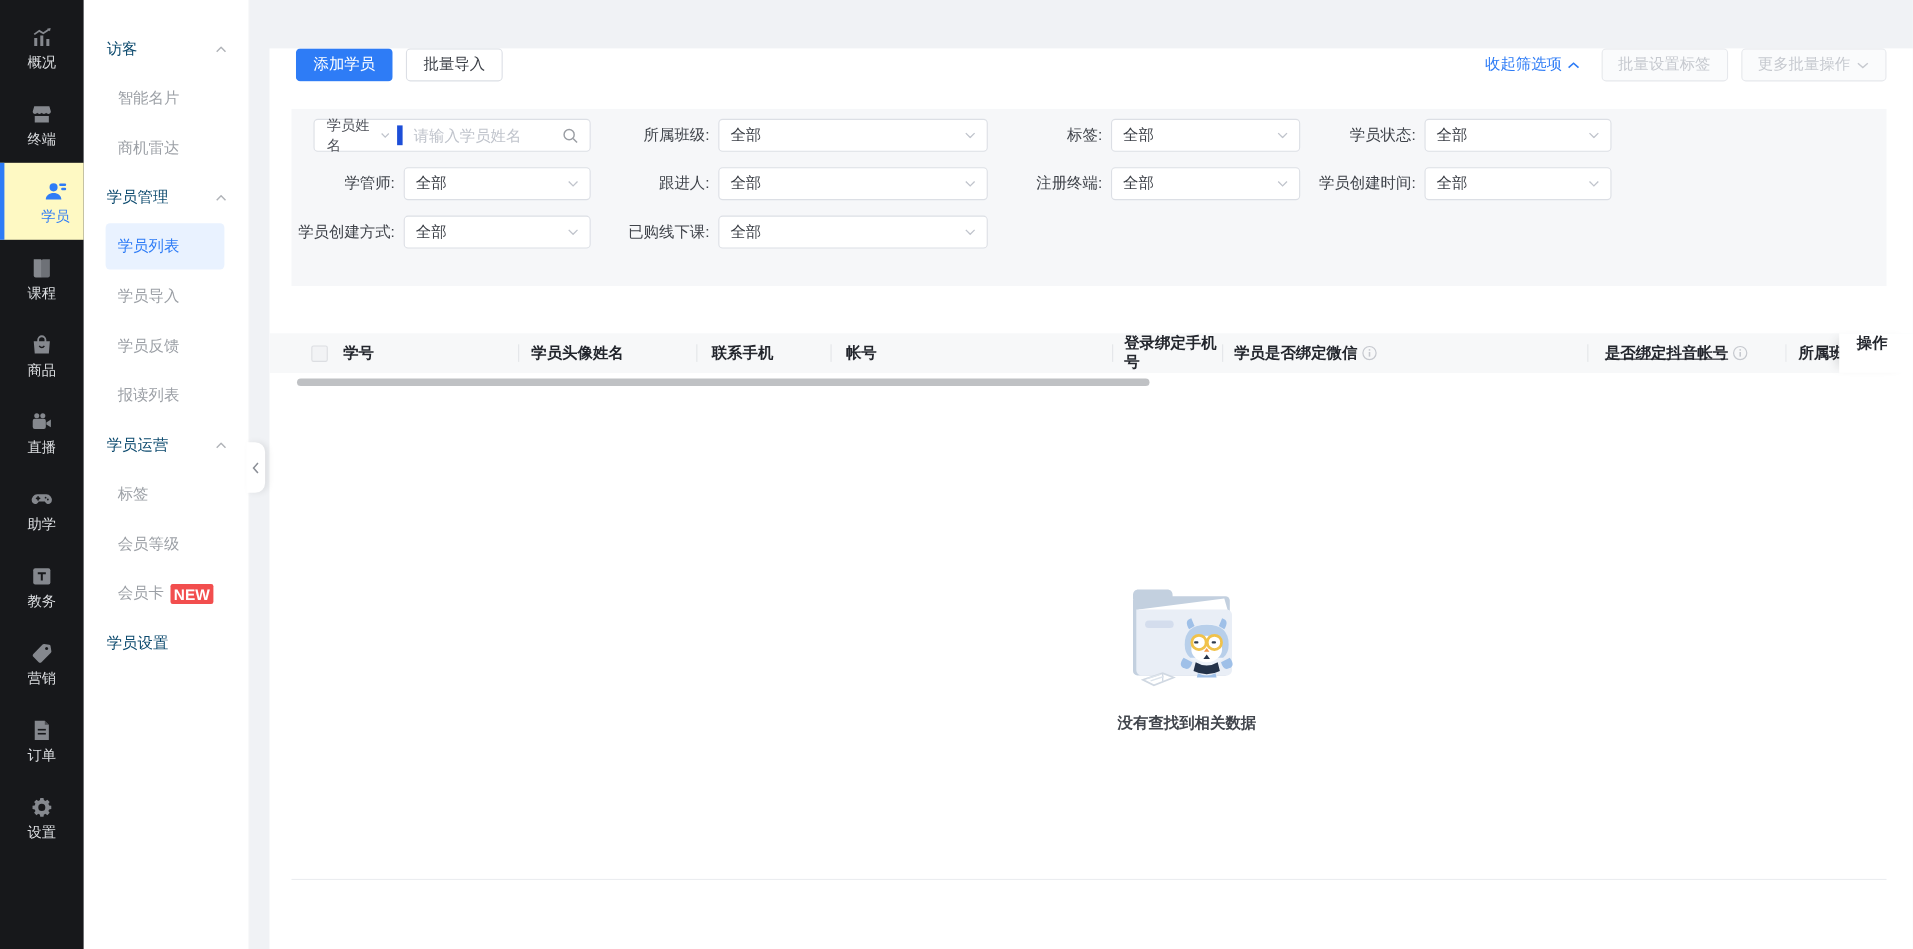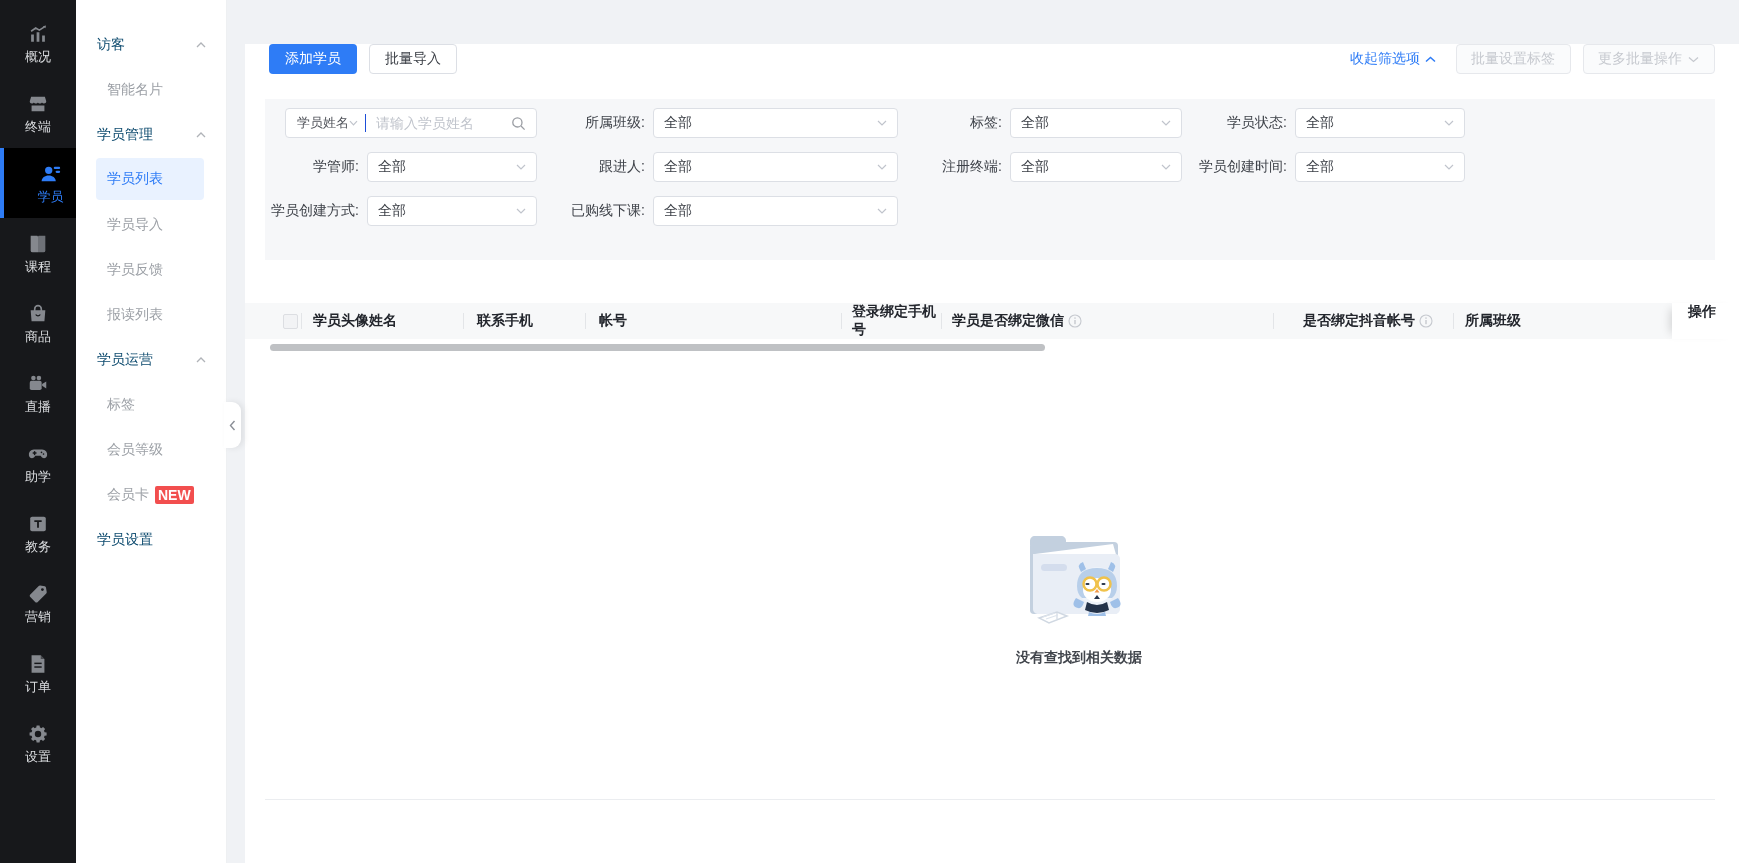--- a/index.html
+++ b/index.html
@@ -8,21 +8,21 @@
     font-family: "Liberation Sans", "DejaVu Sans", sans-serif;
     background:#f0f2f5; overflow:hidden; font-size:14px; color:#2c2f35;
   }
   .app { position:relative; display:flex; width:1739px; height:863px; }
 
   
   .pnav { width:76px; background:#17181b; flex-shrink:0; display:flex; flex-direction:column; padding-top:8px; z-index:5; }
   .pnav-item { position:relative; height:70px; display:flex; flex-direction:column; align-items:center; justify-content:center; gap:5px; cursor:pointer; }
   .pnav-item .picon { color:#85888e; display:flex; }
   .pnav-item .plabel { color:#dcdee1; font-size:13px; line-height:1; }
-  .pnav-item.active { background:#000000;padding-left:25px; }
+  .pnav-item.active { background:#fef9c3;padding-left:25px; }
   .pnav-item.active .picon, .pnav-item.active .plabel { color:#2e7cf6; }
   .pnav-item.active::before { content:''; position:absolute; left:0; top:0; bottom:0; width:4px; background:#2e7cf6; }
   .pnav-item svg { width:22px; height:22px; }
 
   
   .snav { width:151px; background:#fff; border-right:1px solid #eef0f2; flex-shrink:0; padding-top:22px; z-index:4; }
   .snav-row { height:45px; display:flex; align-items:center; font-size:14px; cursor:pointer; }
   .snav-group { padding:0 20px 0 21px; color:#0c4a6e; font-weight:500; justify-content:space-between; }
   .snav-group .chev { color:#b0b3b8; display:flex; }
   .snav-item { padding-left:31px; color:#9ca0a6; }
@@ -57,33 +57,33 @@
   .w-l1 { width:102px; } .w-l2 { width:116px; } .w-l3 { width:112px; } .w-l4 { width:113px; }
   .sel { height:30px; background:#fff; border:1px solid #dcdfe5; border-radius:4px; display:flex; align-items:center;
          padding:0 10px; color:#3a3e45; cursor:pointer; flex-shrink:0; }
   .sel .sel-val { flex:1; }
   .sel .caret { color:#c0c4cc; display:flex; }
   .w-s1 { width:170px; } .w-s2 { width:245px; } .w-s3 { width:172px; } .w-s4 { width:170px; }
   .spacer20 { width:20px; flex-shrink:0; }
   .composite { width:252px; height:30px; background:#fff; border:1px solid #dcdfe5; border-radius:4px;
                display:flex; align-items:center; flex-shrink:0; }
   .composite .seg { width:80px; flex-shrink:0; display:flex; align-items:center; justify-content:space-between;
-                    padding:0 7px 0 11px; color:#4e5158; font-size:13px; border-right:1px solid #1d4ed8; height:18px; cursor:pointer; }
+                    padding:0 7px 0 11px; color:#4e5158; font-size:13px; border-right:5px solid #1d4ed8; height:18px; cursor:pointer; }
   .composite input { flex:1; min-width:0; border:none; outline:none; padding:0 6px 0 10px; font-size:14px;
                      font-family:inherit; color:#3a3e45; background:transparent; }
   .composite input::placeholder { color:#c0c4cc; }
   .composite .search { margin-right:10px; color:#9a9da3; display:flex; cursor:pointer; }
 
   
   .thead { margin-top:43px; height:36px; background:#f7f8f9; display:flex; align-items:center; position:relative; width:1494px; }
   .th { position:relative; height:100%; display:flex; align-items:center; font-weight:bold; color:#23262d; flex-shrink:0; }
   .th.divl::before { content:''; position:absolute; left:0; top:10px; width:1px; height:16px; background:#e3e5e8; }
   .c0 { width:56px; padding-left:38px; } .c1 { width:170px; padding-left:11px; } .c2 { width:162px; padding-left:12px; }
   .c3 { width:122px; padding-left:14px; } .c4 { width:256px; padding-left:14px; } .c5 { width:100px; padding-left:11px; }
-  .c6 { width:332px; padding-left:11px; } .c7 { width:180px; padding-left:30px; } .c8 { flex:1; padding-left:12px; overflow:hidden; white-space:nowrap; }
+  .c6 { width:332px; padding-left:11px; } .c7 { width:180px; padding-left:16px;text-decoration:underline; } .c8 { flex:1; padding-left:12px; overflow:hidden; white-space:nowrap; }
   .info-ic { margin-left:4px; color:#c6c9cf; display:flex; cursor:pointer; }
   .checkbox { width:15px; height:15px; background:#f2f3f5; border:1px solid #dcdee2; border-radius:2px; cursor:pointer; }
   .op-cell { position:absolute; right:0; top:0; bottom:0; width:67px; background:#fff; display:flex; align-items:flex-start;
              padding-left:16px; font-weight:bold; color:#23262d; box-shadow:-8px 0 10px -6px rgba(0,0,0,.15); }
 
   
   .hscroll { margin-top:5px; height:7px; width:1494px; }
   .hscroll .thumb { margin-left:25px; width:775px; height:7px; background:#bfc1c4; border-radius:4px; cursor:grab; }
 
   
@@ -210,20 +210,23 @@
     <div class="snav-row snav-group">
       <span>访客</span>
       <span class="chev">
           <svg width="10" height="6" viewBox="0 0 10 6">
             <polyline points="1,5 5,1 9,5" fill="none" stroke="currentColor" stroke-width="1.3"></polyline>
           </svg>
         </span>
     </div>
     <div class="snav-row snav-item">
         <span>智能名片</span>
+      </div>
+    <div class="snav-row snav-item">
+        <span>商机雷达</span>
       </div>
 
     <div class="snav-row snav-group">
       <span>学员管理</span>
       <span class="chev">
           <svg width="10" height="6" viewBox="0 0 10 6">
             <polyline points="1,5 5,1 9,5" fill="none" stroke="currentColor" stroke-width="1.3"></polyline>
           </svg>
         </span>
     </div>
@@ -404,20 +407,23 @@
                   <polyline points="1,1 5,5 9,1" fill="none" stroke="currentColor" stroke-width="1.2"></polyline>
                 </svg>
               </span>
           </div>
         </div>
       </div>
 
       <div class="thead">
         <div class="th c0">
             <span class="checkbox"></span>
+          </div>
+        <div class="th c1">
+            <span>学号</span>
           </div>
         <div class="th c2 divl">
             <span>学员头像姓名</span>
           </div>
         <div class="th c3 divl">
             <span>联系手机</span>
           </div>
         <div class="th c4 divl">
             <span>帐号</span>
           </div>

